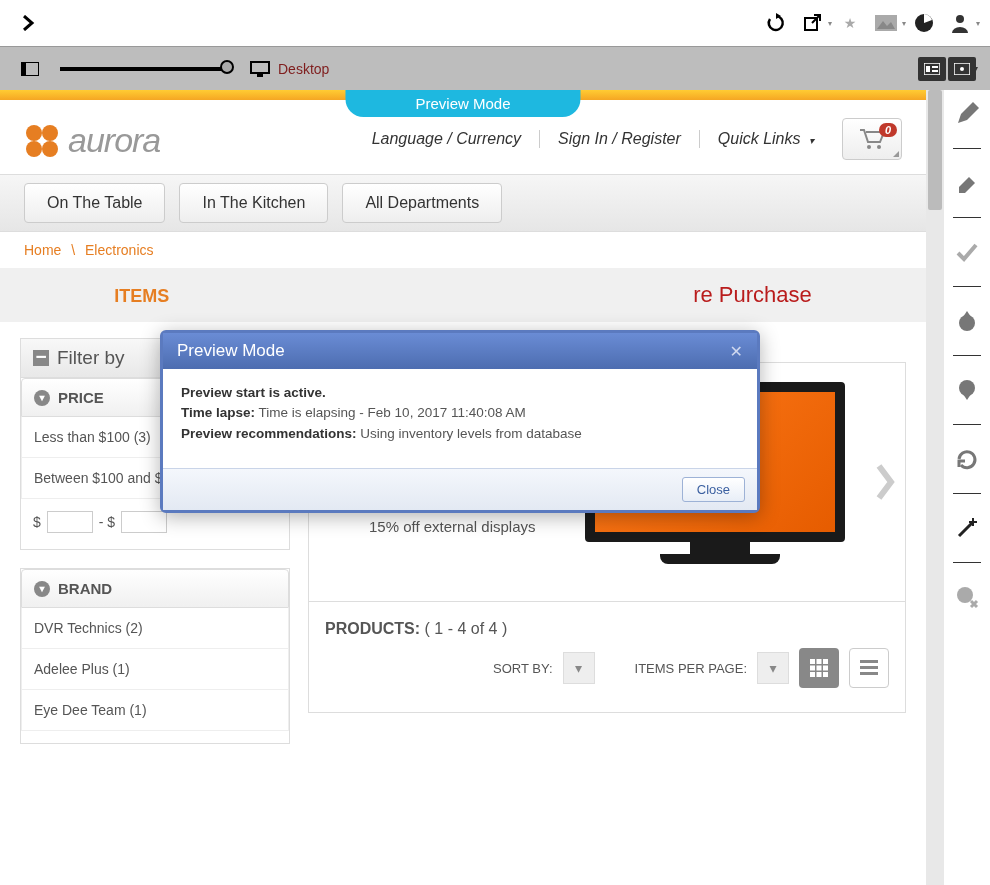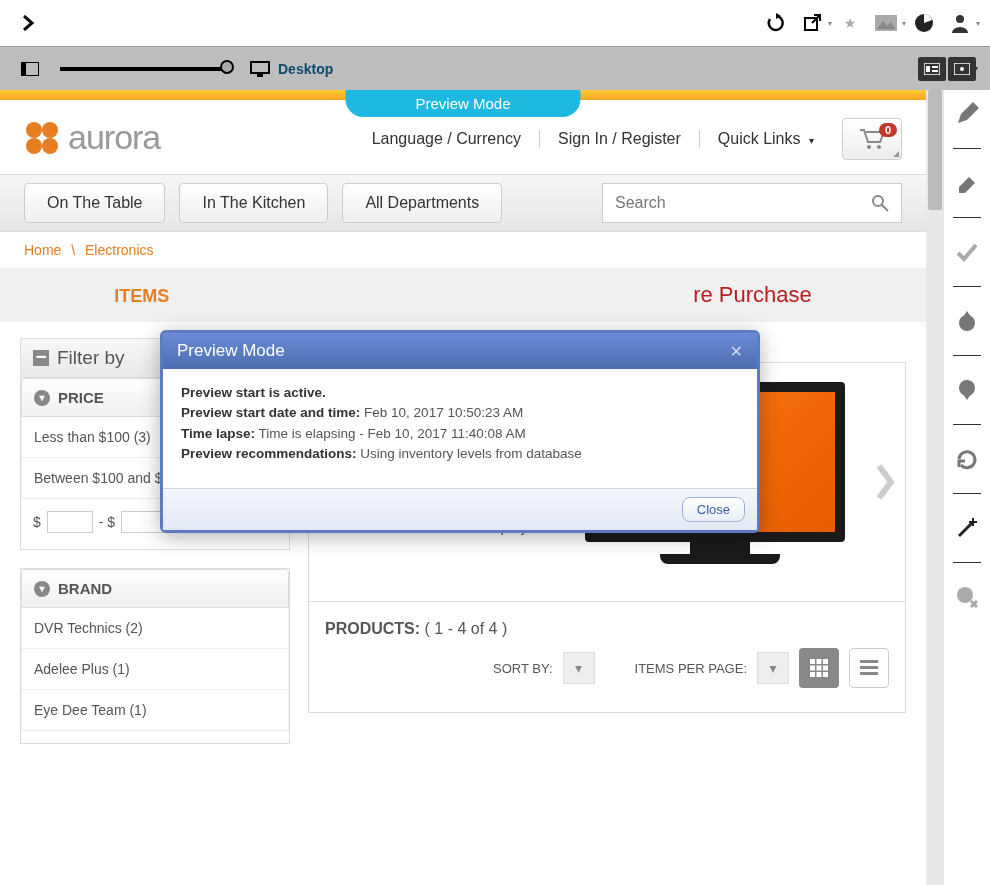--- a/index.html
+++ b/index.html
@@ -9,37 +9,37 @@
 .browser-toolbar { height: 46px; background: #fff; display: flex; align-items: center; padding: 0 10px; }
 .browser-toolbar .spacer { flex: 1; }
 .tb-icon { width: 28px; height: 28px; display: flex; align-items: center; justify-content: center; color: #666; margin: 0 4px; cursor: pointer; }
 .tb-caret { font-size: 8px; margin-left: -2px; color: #888; }
 
 
 .device-bar { height: 44px; background: #bdbdbd; display: flex; align-items: center; padding: 0 12px; border-top: 1px solid #999; }
 .device-bar .doc-icon { margin-right: 16px; }
 .slider { width: 170px; height: 4px; background: #000; position: relative; margin-right: 12px; }
 .slider .knob { width: 14px; height: 14px; background: #aaa; border: 2px solid #000; border-radius: 50%; position: absolute; right: -4px; top: -7px; }
-.device-bar .label { font-weight: bold; color: #0c4a6e; }
+.device-bar .label { font-weight: normal; color: #7f1d1d; }
 .device-bar .spacer { flex: 1; }
 .device-bar .rbtn { width: 28px; height: 24px; background: #333; color: #fff; display: flex; align-items: center; justify-content: center; margin-left: 2px; border-radius: 2px; }
 
 
 .main-wrap { display: flex; height: calc(885px - 46px - 44px); }
 .content-col { flex: 1; position: relative; overflow: hidden; }
 .vscroll { width: 18px; background: #e8e8e8; position: relative; }
 .vscroll .thumb { position: absolute; top: 0; left: 2px; right: 2px; height: 120px; background: #bbb; border-radius: 2px; }
 .right-rail { width: 46px; background: #fff; padding-top: 12px; display: flex; flex-direction: column; align-items: center; gap: 22px; }
 .right-rail .sep { width: 28px; height: 1px; background: #333; }
 .right-rail .ricon { width: 24px; height: 24px; color: #555; }
 
 
 .yellow-strip { height: 10px; background: linear-gradient(#ffcc33, #f5a623); }
 .preview-tab { position: absolute; top: 0px; left: 50%; transform: translateX(-50%); background: #1eb8e0; color: #fff; padding: 5px 70px; border-radius: 0 0 18px 18px; font-size: 15px; z-index: 5; }
-.store-header { background: #fff; padding: 18px 24px 14px; display: flex; align-items: flex-start; }
+.store-header { background: #fff; padding: 18px 24px 14px; display: flex; align-items: flex-end; font-style: italic; }
 .logo { display: flex; align-items: center; }
 .logo-icon { width: 36px; height: 36px; margin-right: 8px; }
 .logo-text { font-size: 34px; color: #999; font-weight: 300; letter-spacing: -1px; }
 .header-links { margin-left: auto; display: flex; align-items: center; gap: 0; color: #333; font-size: 16px; }
 .header-links .hl { padding: 0 18px; border-right: 1px solid #ccc; cursor: pointer; }
 .header-links .hl:last-of-type { border-right: none; }
 .cart { width: 60px; height: 42px; background: linear-gradient(#fff,#eee); border: 1px solid #ccc; border-radius: 4px; display: flex; align-items: center; justify-content: center; position: relative; margin-left: 10px; }
 .cart .badge { position: absolute; top: 4px; right: 4px; background: #c0392b; color: #fff; font-size: 11px; font-weight: bold; padding: 1px 6px; border-radius: 8px; }
 .cart .corner { position: absolute; bottom: 2px; right: 2px; width: 0; height: 0; border-left: 6px solid transparent; border-bottom: 6px solid #999; }
 
@@ -91,21 +91,21 @@
 .view-btn.inactive { background: #fff; border: 1px solid #ccc; color: #888; }
 
 
 .modal-backdrop { position: absolute; inset: 0; pointer-events: none; z-index: 100; }
 .modal { position: absolute; top: 240px; left: 160px; width: 600px; background: #fff; border: 3px solid #5b7abf; border-radius: 6px; box-shadow: 0 4px 20px rgba(0,0,0,0.3); pointer-events: auto; }
 .modal-header { background: linear-gradient(#6a8cd5,#4d6db0); color: #fff; padding: 8px 14px; font-size: 17px; display: flex; align-items: center; }
 .modal-header .close { margin-left: auto; cursor: pointer; color: #cfd8ef; font-size: 16px; }
 .modal-body { padding: 14px 18px 24px; background: #fff; font-size: 13.5px; color: #555; line-height: 1.5; }
 .modal-body b { color: #333; }
 .modal-footer { background: linear-gradient(#f4f7fc,#e3e9f3); padding: 8px 12px; text-align: right; border-top: 1px solid #c9d4e8; }
-.modal-footer button { background: linear-gradient(#fff,#e8eef7); border: 1px solid #9db2d6; color: #3a5fa0; padding: 4px 14px; border-radius: 8px; cursor: pointer; font-size: 13px; }
+.modal-footer button { background: linear-gradient(#fff,#e8eef7); border: 1px solid #9db2d6; color: #3a5fa0; padding: 4px 14px; border-radius: 3px; cursor: pointer; font-size: 13px; }
 svg { display: block; }
 </style>
 </head>
 <body>
 
 <div class="browser-toolbar">
   <div class="tb-icon">
     <svg width="16" height="16" viewBox="0 0 16 16">
         <path d="M4 1 L12 8 L4 15" fill="none" stroke="#000" stroke-width="3"></path>
       </svg>
@@ -216,29 +216,20 @@
           <span class="corner"></span>
         </div>
       </div>
     </div>
 
     <div class="nav-bar">
       <div class="tab">On The Table</div>
       <div class="tab">In The Kitchen</div>
       <div class="tab">All Departments</div>
       <div class="spacer"></div>
-      <div class="search-box">
-        <input placeholder="Search" style="">
-        <span class="sicon">
-          <svg width="18" height="18" viewBox="0 0 18 18">
-              <circle cx="7" cy="7" r="5" fill="none" stroke="#888" stroke-width="2"></circle>
-              <line x1="11" y1="11" x2="17" y2="17" stroke="#888" stroke-width="2"></line>
-            </svg>
-        </span>
-      </div>
     </div>
 
     <div class="breadcrumb">
       <span class="bc">Home</span>
       <span class="sep">\</span>
       <span class="bc">Electronics</span>
     </div>
 
     <div class="promo-bar">
       <span class="h">ITEMS</span>
@@ -342,21 +333,20 @@
     </div>
 
     <div class="modal-backdrop">
       <div class="modal">
         <div class="modal-header">
           <span>Preview Mode</span>
           <span class="close">✕</span>
         </div>
         <div class="modal-body">
           <div><b>Preview start is active.</b></div>
-          <div><b>Preview start date and time:</b> <span>Feb 10, 2017 10:50:23 AM</span></div>
           <div><b>Time lapse:</b> <span>Time is elapsing - Feb 10, 2017 11:40:08 AM</span></div>
           <div><b>Preview recommendations:</b> <span>Using inventory levels from database</span></div>
         </div>
         <div class="modal-footer">
           <button>Close</button>
         </div>
       </div>
     </div>
   </div>
 

